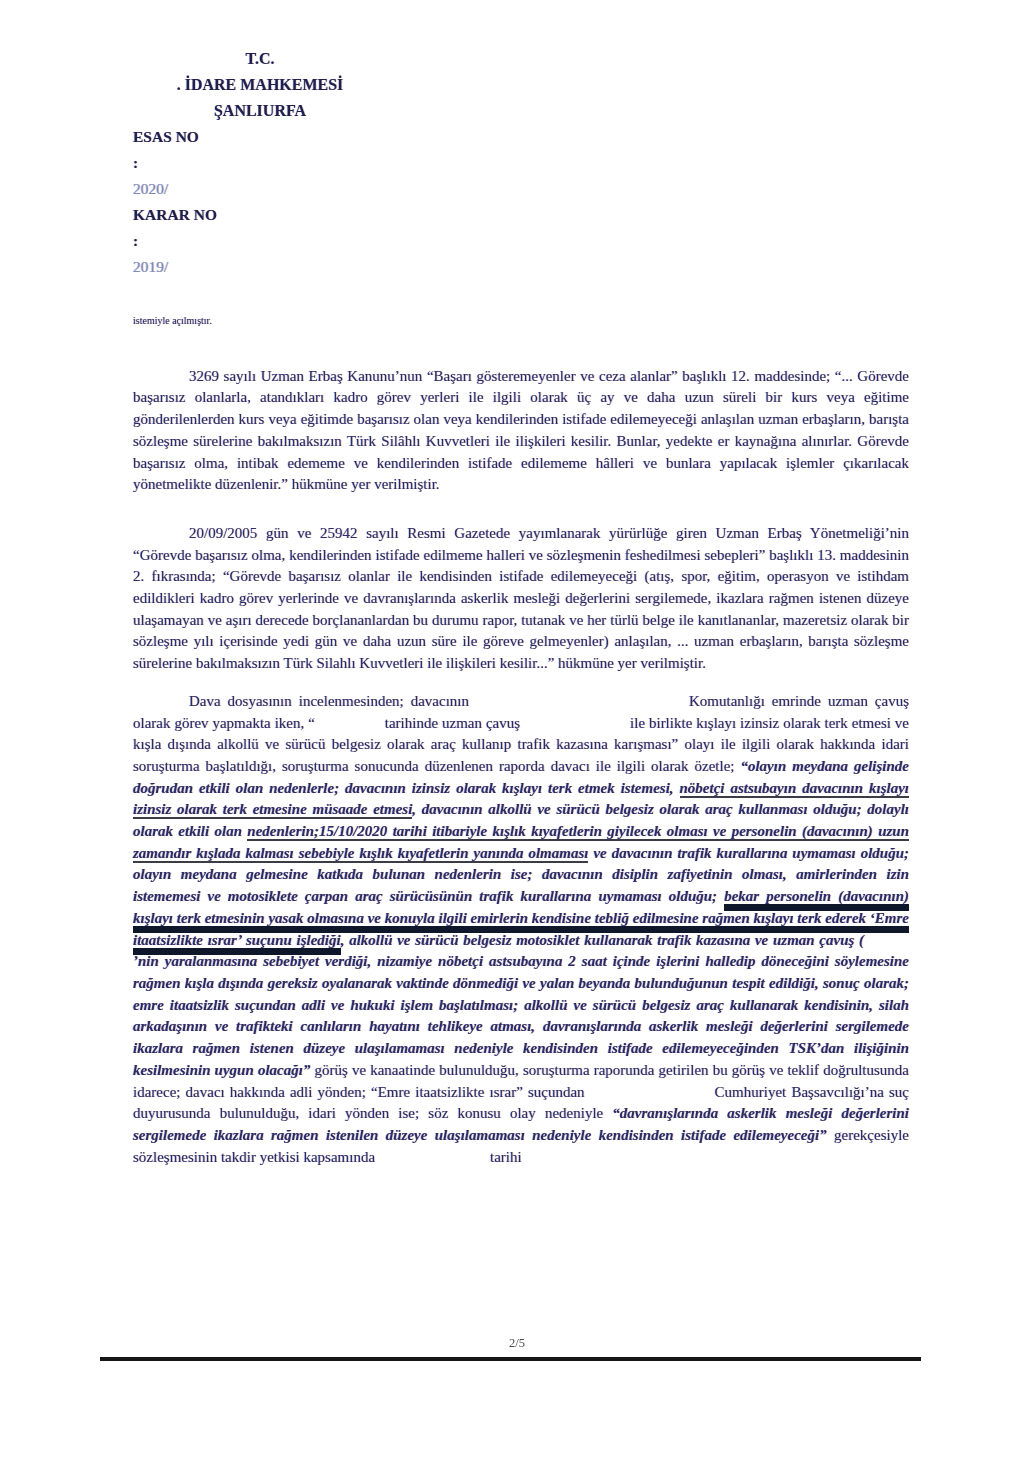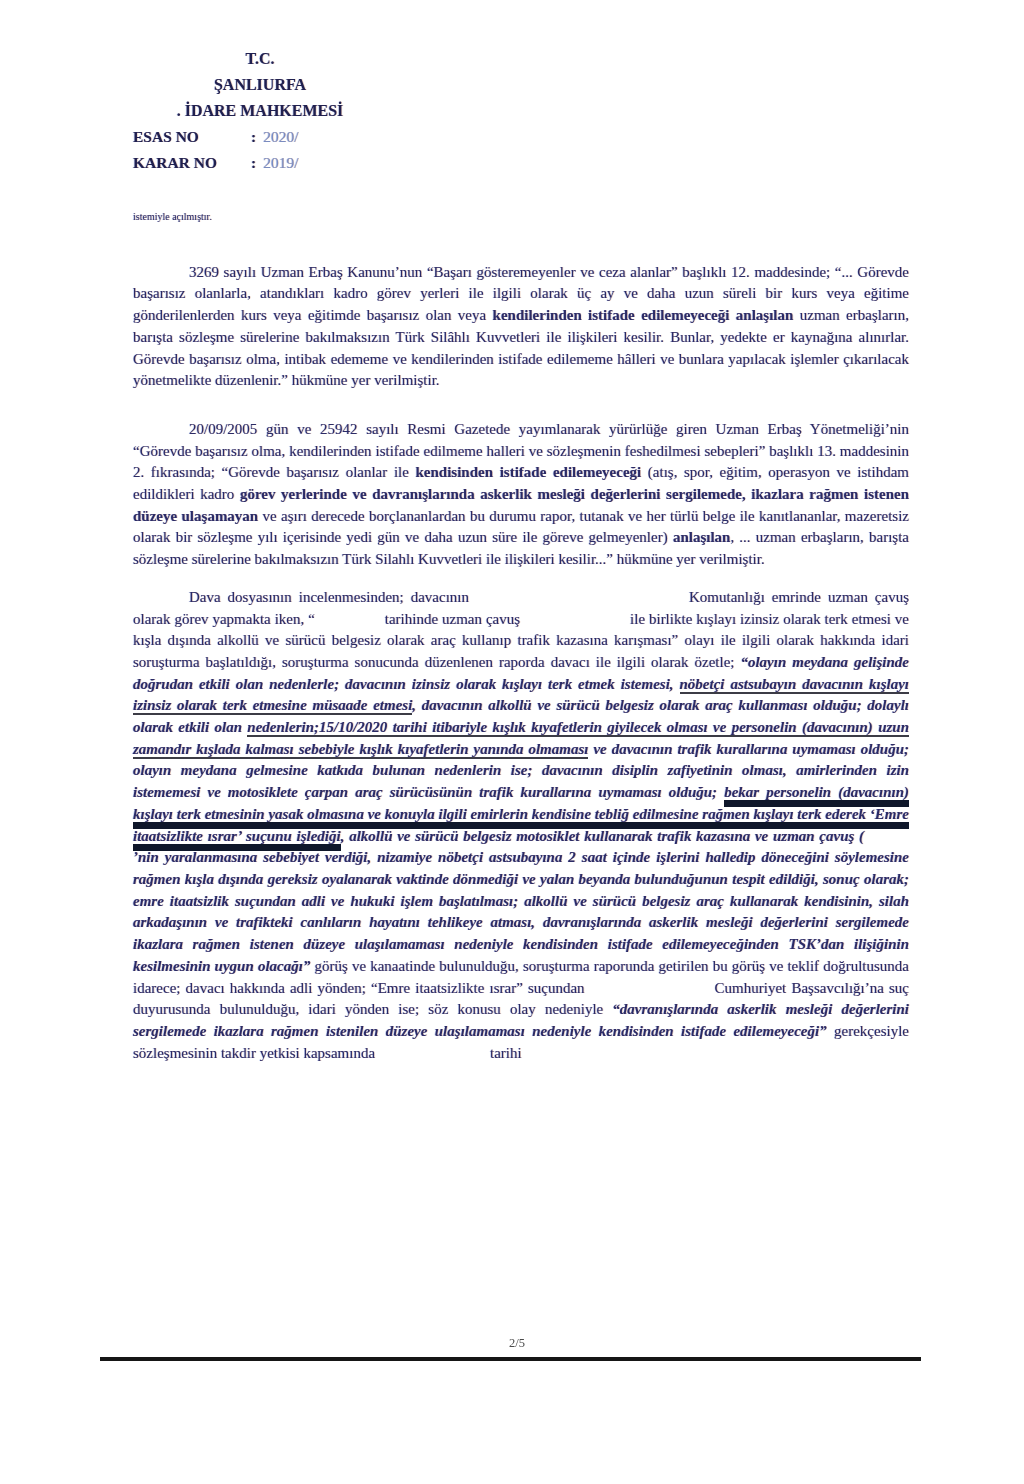--- a/index.html
+++ b/index.html
@@ -14,28 +14,28 @@
     text-shadow: 0.7px 0.2px 0 rgba(175,72,18,0.28), -0.7px -0.2px 0 rgba(30,80,200,0.28);
     border-radius: 28px;
   }
   .content {
     position: absolute;
     left: 133px;
     top: 46px;
     width: 776px;
     filter: blur(0.22px);
   }
-  .b  { font-weight: bold; }
+  .b  { font-weight: normal; }
   .bi { font-weight: bold; font-style: italic; }
   .u  { border-bottom: 2px solid #3c3c46; }
   .u2 { border-bottom: 7px solid #0f172a; }
 
   .court-header { width: 254px; color: #20204f; }
   .hdr-center { text-align: center; font-weight: bold; font-size: 16px; line-height: 26px; }
-  .case-row { display: flex; font-size: 15.5px; line-height: 26px; font-weight: bold; }
+  .case-row { display: flex; font-size: 15.5px; line-height: 26px; font-weight: bold; flex-direction: column; }
   .case-label { width: 118px; }
   .case-sep { margin-right: 7px; }
   .case-value { color: #7a8cc0; font-weight: normal; }
 
   .opening { margin: 30px 0 0 0; font-size: 10px; line-height: 21.7px; }
   .para {
     margin: 0;
     font-size: 15px;
     line-height: 21.7px;
     text-align: justify;
@@ -73,22 +73,22 @@
   }
 </style>
 </head>
 <body>
 
 <div class="page">
   <div class="content">
 
     <div class="court-header">
       <div class="hdr-center">T.C.</div>
+      <div class="hdr-center">. İDARE MAHKEMESİ</div>
       <div class="hdr-center">ŞANLIURFA</div>
-      <div class="hdr-center">. İDARE MAHKEMESİ</div>
       <div class="case-row">
         <span class="case-label">ESAS NO</span>
         <span class="case-sep">:</span>
         <span class="case-value">2020/</span>
       </div>
       <div class="case-row">
         <span class="case-label">KARAR NO</span>
         <span class="case-sep">:</span>
         <span class="case-value">2019/</span>
       </div>

